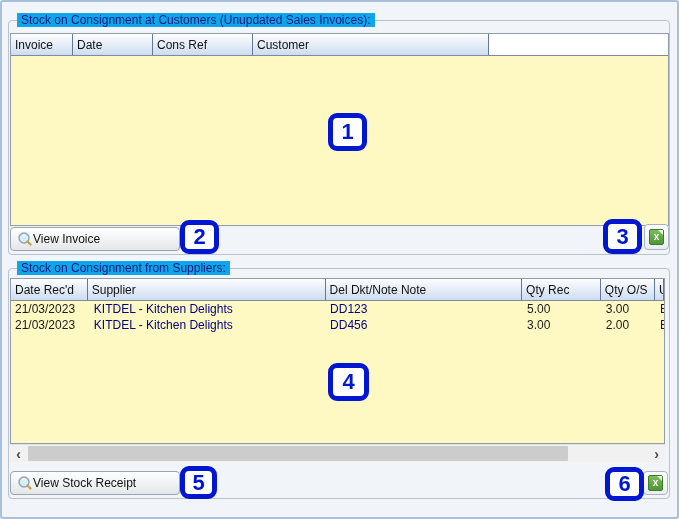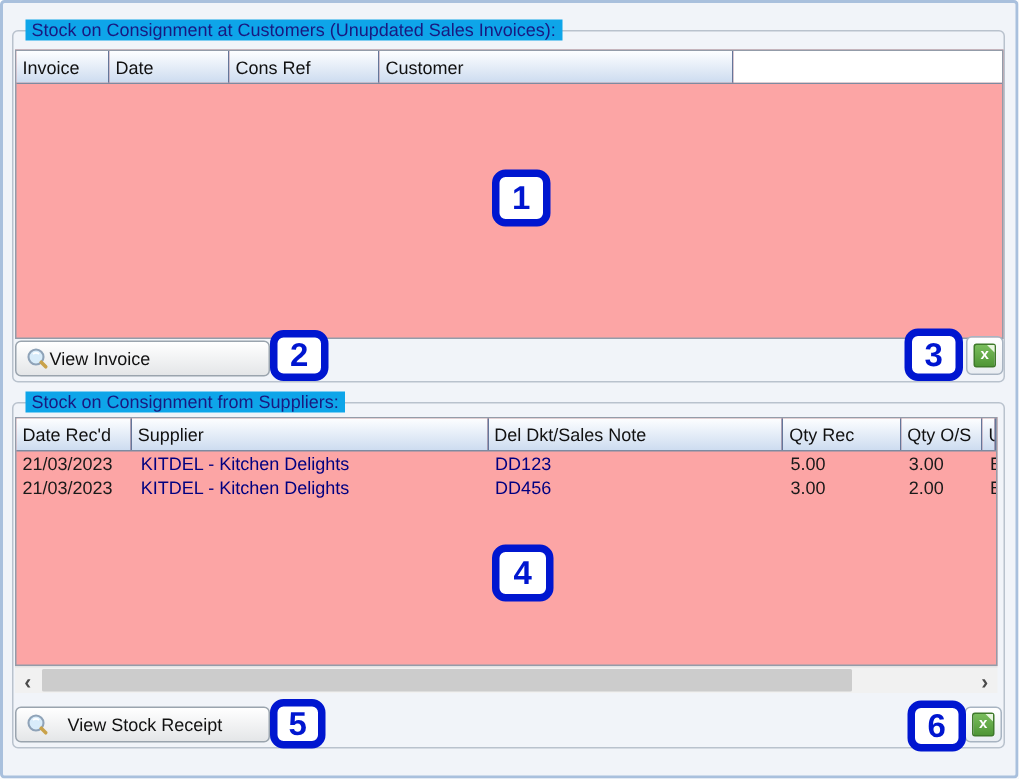--- a/index.html
+++ b/index.html
@@ -30,21 +30,21 @@
     padding:0 4px;
     color:#191980;
     font-size:12px;
     line-height:14px;
     white-space:nowrap;
   }
 
   
   .grid {
     position:absolute;
-    background:#fca5a5;
+    background:#fef9c3;
     border:1px solid #939ca9;
   }
   .grid-header { display:flex; height:22px; border-bottom:1px solid #7c8ba1; }
   .grid-header .cell {
     background:linear-gradient(#fdfeff, #cddcf0);
     border-right:1px solid #64769a;
     padding:4px 4px 0 4px;
     font-size:12px;
     color:#111;
     overflow:hidden;
@@ -166,21 +166,21 @@
     </div>
   </div>
 
   <div class="groupbox" style="left:6px; top:266px; width:662px; height:231px;">
     <div class="groupbox-title">Stock on Consignment from Suppliers:</div>
 
     <div class="grid" style="left:1px; top:9px; width:655px; height:166px;">
       <div class="grid-header">
         <div class="cell" style="width:78px">Date Rec'd</div>
         <div class="cell" style="width:242px">Supplier</div>
-        <div class="cell" style="width:200px">Del Dkt/Sales Note</div>
+        <div class="cell" style="width:200px">Del Dkt/Note Note</div>
         <div class="cell num" style="width:80px">Qty Rec</div>
         <div class="cell num" style="width:55px">Qty O/S</div>
         <div class="cell last">UOM</div>
       </div>
 
       <div>
         <div class="grid-row">
           <div class="cell" style="width:78px">21/03/2023</div>
           <div class="cell navy" style="width:242px; padding-left:6px;">KITDEL - Kitchen Delights</div>
           <div class="cell navy" style="width:200px">DD123</div>
@@ -200,21 +200,21 @@
     </div>
 
     <div class="hscroll" style="left:1px; top:175px; width:655px; height:18px;">
       <div class="arrow">‹</div>
       <div class="track">
         <div class="thumb"></div>
       </div>
       <div class="arrow">›</div>
     </div>
 
-    <div class="tool-button" style="left:1px; top:202px;gap:12px;">
+    <div class="tool-button" style="left:1px; top:202px;">
       <span class="magnifier">
         <svg width="16" height="16" viewBox="0 0 16 16">
           <circle cx="7" cy="7" r="5" fill="#d8ecfa" stroke="#8fa3b8" stroke-width="1.4"></circle>
           <path d="M5 5 q2 -1.5 4 0" stroke="#ffffff" stroke-width="1.2" fill="none"></path>
           <line x1="10.5" y1="10.5" x2="13.5" y2="13.5" stroke="#c9a24a" stroke-width="2.4" stroke-linecap="round"></line>
         </svg>
       </span>
       <span class="btn-label">View Stock Receipt</span>
     </div>
 

